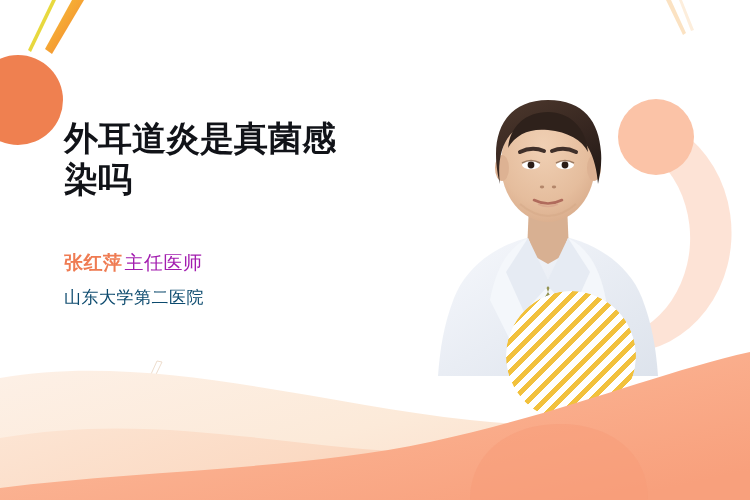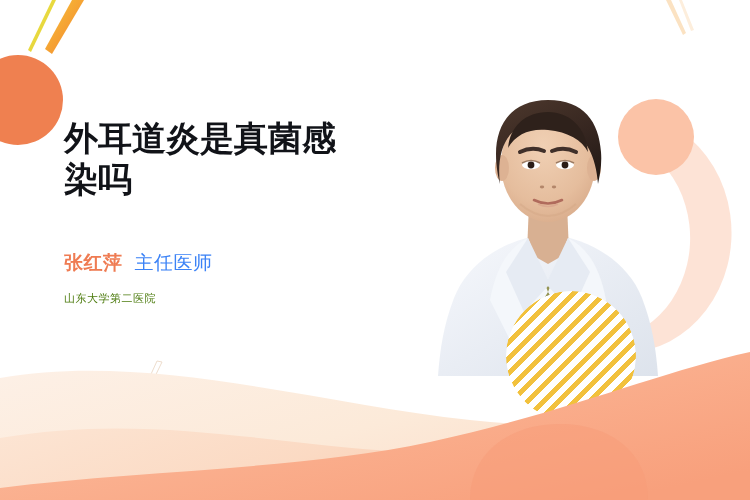--- a/index.html
+++ b/index.html
@@ -48,28 +48,28 @@
   }
   #doctor-name{
     font-size:19px;
     font-weight:700;
     color:#ef7b52;
     letter-spacing:0.5px;
   }
   #doctor-title{
     font-size:19px;
     font-weight:400;
-    color:#3b82f6;
-    margin-left:12px;
+    color:#a21caf;
+    margin-left:2px;
     letter-spacing:0.5px;
   }
   .aff-line{
-    font-size:11px;
+    font-size:17px;
     font-weight:400;
-    color:#4d7c0f;
+    color:#0c4a6e;
     line-height:24px;
     letter-spacing:0.5px;
   }
 
   
   #portrait-wrap{
     position:absolute;
     left:428px;top:86px;
     width:240px;height:290px;
     z-index:30;

